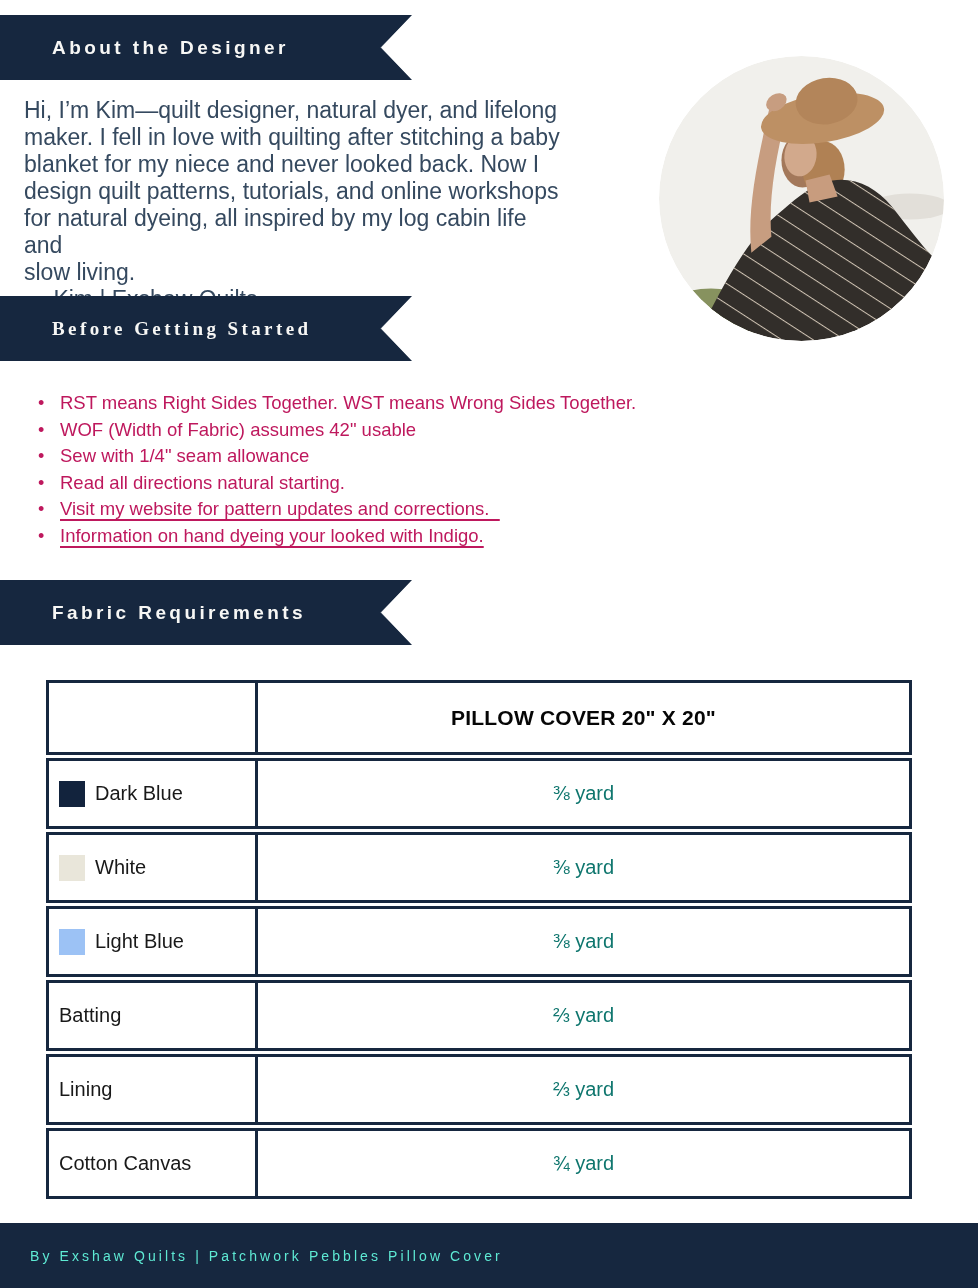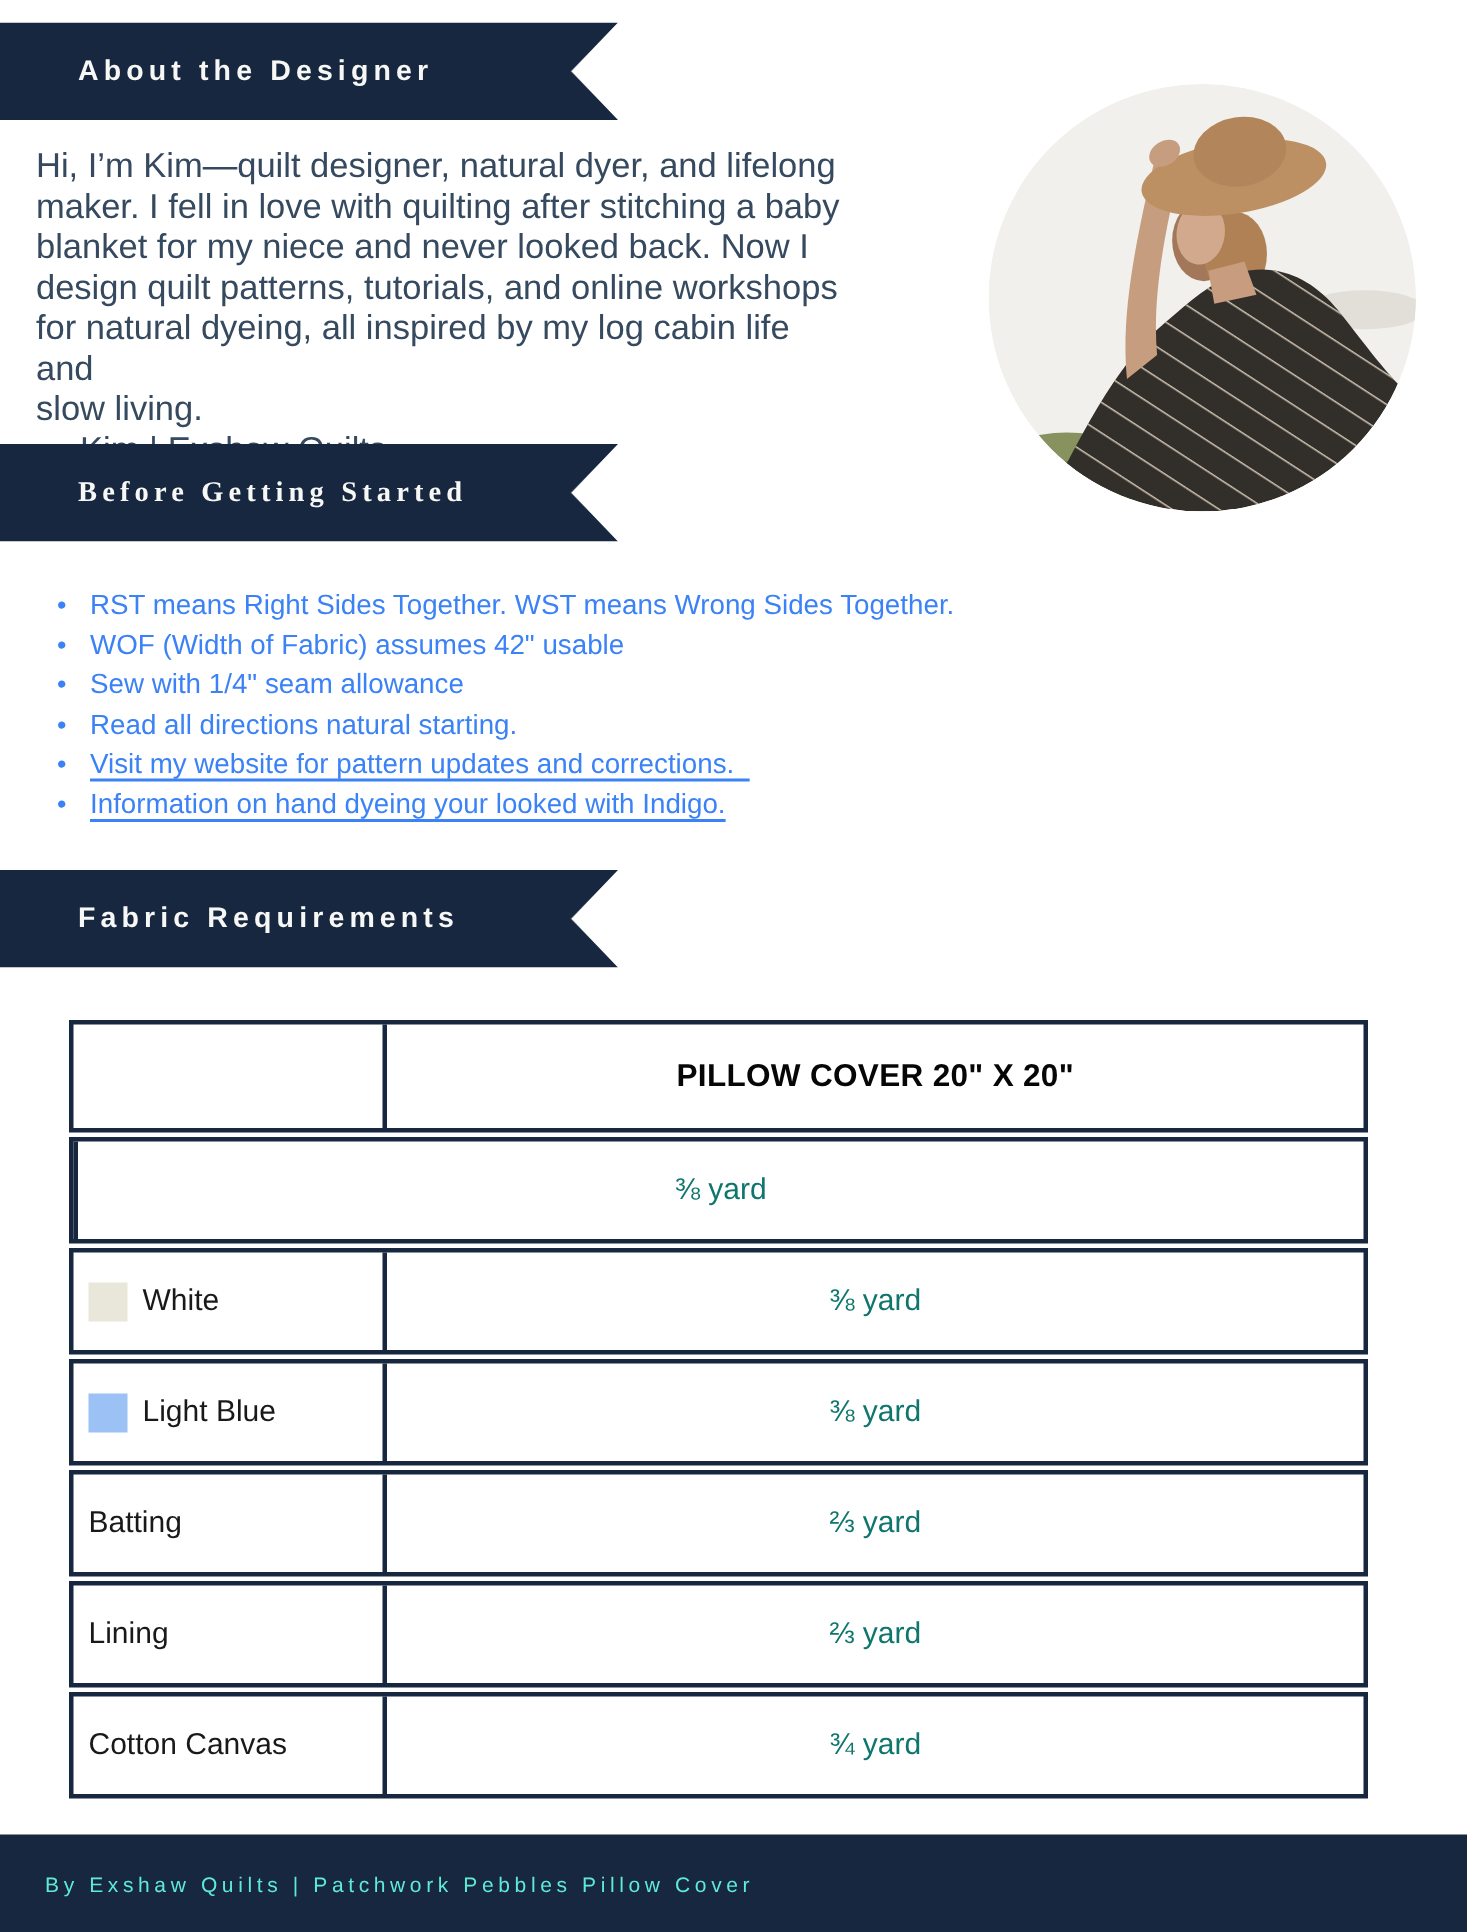--- a/index.html
+++ b/index.html
@@ -58,21 +58,21 @@
     overflow: hidden;
   }
   .portrait svg { display: block; width: 100%; height: 100%; }
 
   
   .bullets {
     position: absolute;
     left: 36px; top: 390px;
     width: 720px;
     list-style: none;
-    color: #3b82f6;
+    color: #be185d;
     font-size: 18.5px;
   }
   .bullets li {
     position: relative;
     padding-left: 24px;
     line-height: 26.5px;
   }
   .bullets li::before {
     content: "•";
     position: absolute;
@@ -224,20 +224,24 @@
     <span class="banner-label">Fabric Requirements</span>
   </div>
 
   <div class="fab-table">
     <div class="t-row t-head">
       <div class="t-cell-label"></div>
       <div class="t-cell-value">PILLOW COVER 20" X 20"</div>
     </div>
 
     <div class="t-row">
+      <div class="t-cell-label">
+        <span class="swatch" style="background-color: rgb(18, 35, 61);"></span>
+        <span>Dark Blue</span>
+      </div>
       <div class="t-cell-value">⅜ yard</div>
     </div>
 
     <div class="t-row">
       <div class="t-cell-label">
         <span class="swatch" style="background-color: rgb(233, 230, 218);"></span>
         <span>White</span>
       </div>
       <div class="t-cell-value">⅜ yard</div>
     </div>

